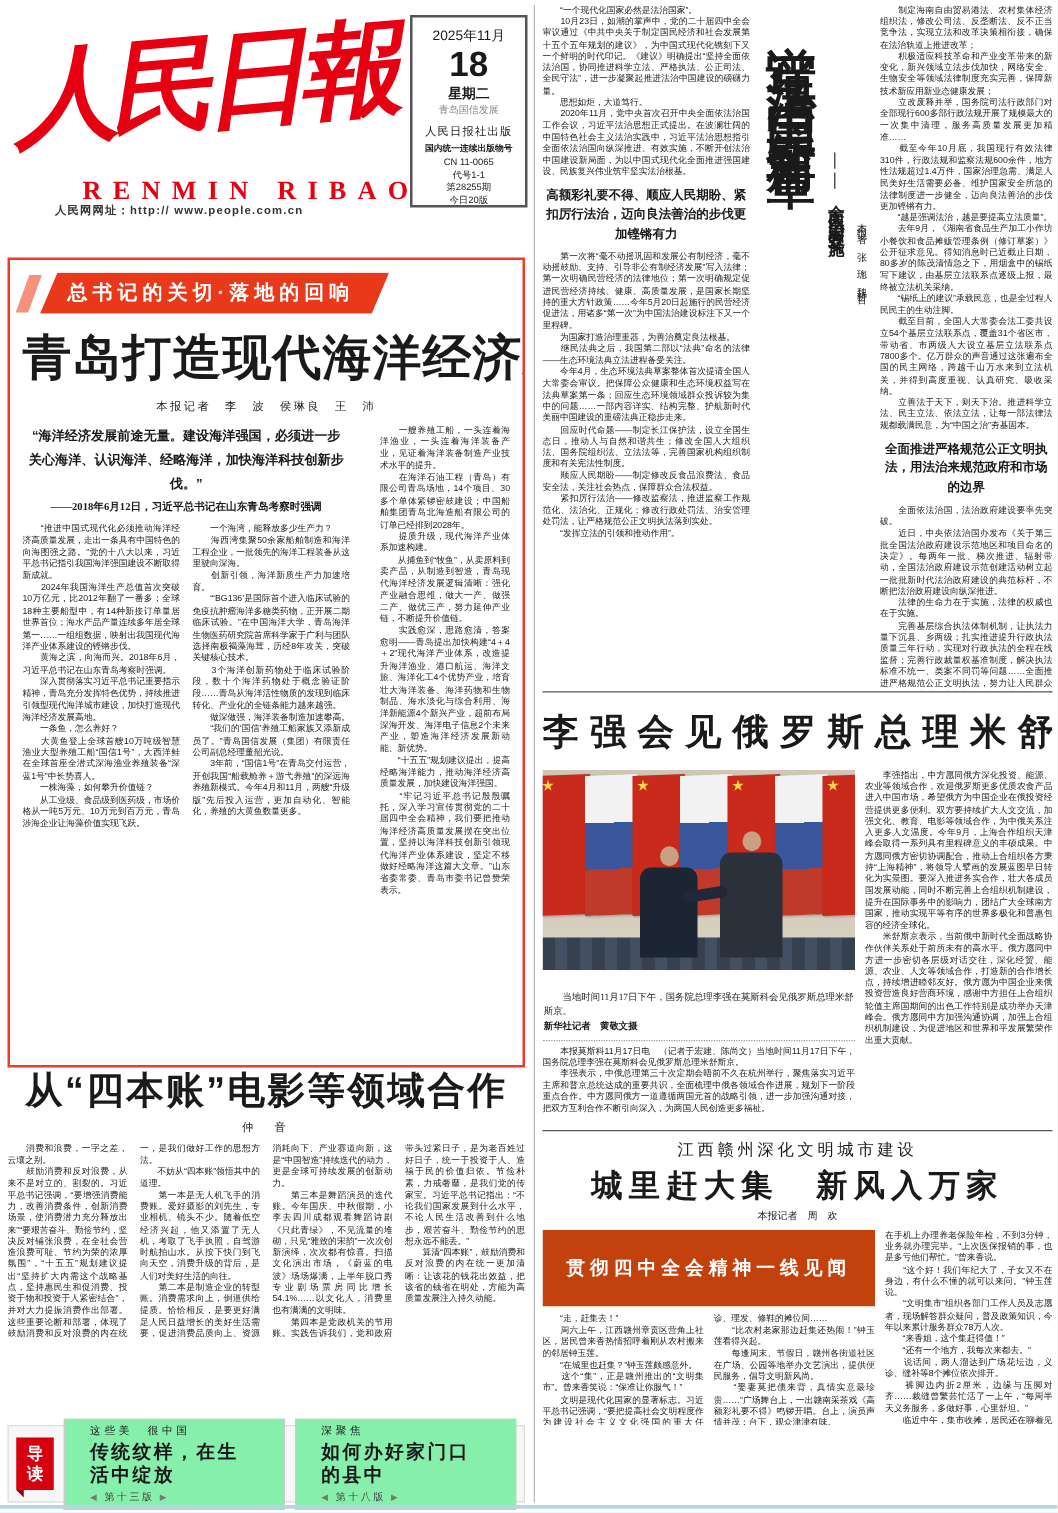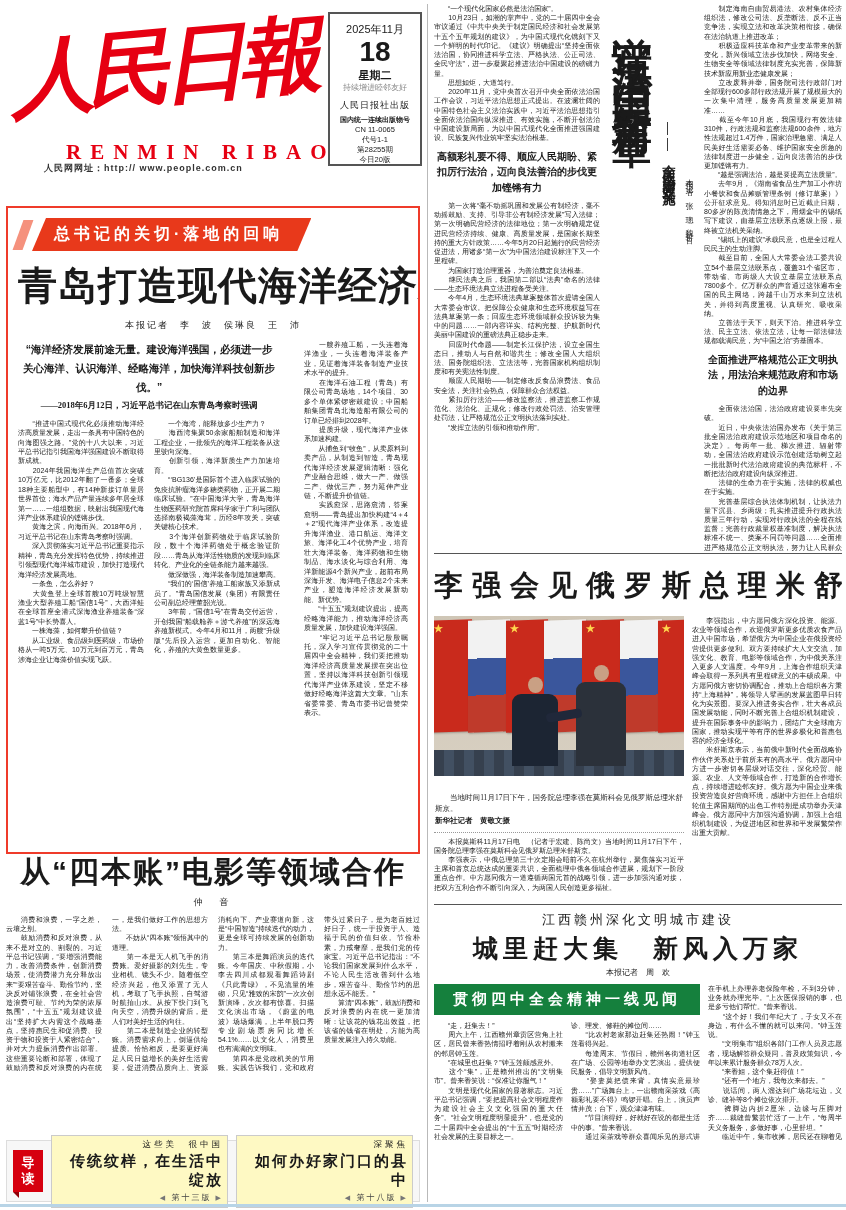--- a/index.html
+++ b/index.html
@@ -70,22 +70,22 @@
 
   
   .chengli{position:absolute;left:434px;top:904px;width:408px;height:236px;border-top:1px solid #555;
            box-sizing:border-box;padding-top:6px;overflow:hidden;}
   .cl-kicker{text-align:center;font-family:"Liberation Serif",serif;font-size:13px;letter-spacing:3px;}
   .cl-head{text-align:center;font-family:"Liberation Serif",serif;font-weight:bold;font-size:25px;
            letter-spacing:5px;margin:3px 0 2px;white-space:nowrap;}
   .cl-byline{text-align:center;font-size:8px;font-family:"Liberation Serif",serif;margin-bottom:6px;}
   .cl-row{display:flex;gap:8px;}
   .cl-left{width:266px;}
-  .banner{background:#15803d;color:#fff;font-weight:bold;font-size:15px;letter-spacing:4px;
-          text-align:center;padding:6px 0;margin-bottom:6px;}
+  .banner{background:#c2410c;color:#fff;font-weight:bold;font-size:15px;letter-spacing:4px;
+          text-align:center;padding:21px 0;margin-bottom:6px;}
   .cl-cols{column-count:2;column-gap:8px;font-size:7px;line-height:1.32;height:172px;overflow:hidden;}
   .cl-right{flex:1;font-size:7px;line-height:1.32;overflow:hidden;height:238px;}
 
   
   .qingdao{position:absolute;left:6px;top:206px;width:414px;height:648px;border:2px solid #ef3b2a;
            box-sizing:border-box;padding:8px 10px;overflow:hidden;}
   .badge-wrap{margin:2px 0 6px;}
   .badge{display:inline-block;position:relative;background:#e8391b;color:#fff;font-weight:bold;
          font-size:16px;letter-spacing:4px;padding:6px 28px 6px 22px;
          clip-path:polygon(14px 0,100% 0,calc(100% - 14px) 100%,0 100%);}
@@ -106,41 +106,41 @@
   .sb-author{text-align:center;font-family:"Liberation Serif",serif;font-size:9px;letter-spacing:4px;margin-bottom:6px;}
   .sb-cols{column-count:4;column-gap:10px;font-size:7px;line-height:1.32;height:200px;overflow:hidden;}
 
   
   .daodu{position:absolute;left:6px;top:1140px;width:414px;height:62px;background:#f7f7f7;
          border:1px solid #ddd;display:flex;align-items:center;gap:8px;padding:5px 6px;box-sizing:border-box;}
   .dd-label{position:relative;width:24px;background:#d6000f;color:#fff;font-weight:bold;font-size:13px;
             text-align:center;padding:5px 3px;line-height:1.2;word-break:break-all;}
   .dd-label:after{content:"";position:absolute;left:0;bottom:-6px;border-top:6px solid #8f0008;
                   border-left:6px solid transparent;}
-  .dd-item{flex:1;background:#fef9c3;border:1px solid #cbcbcb;text-align:right;padding:3px 4px 4px;}
+  .dd-item{flex:1;background:#86efac;border:1px solid #cbcbcb;text-align:left;padding:3px 20px 4px;}
   .dd-kicker{font-family:"Liberation Serif",serif;font-size:8.5px;letter-spacing:3px;}
   .dd-title{font-weight:bold;font-size:15px;letter-spacing:2px;margin:1px 0 2px;}
   .dd-page{font-size:8px;color:#444;letter-spacing:2px;}
   .dd-arrow{color:#777;font-size:7px;}
 </style>
 </head>
 <body>
 
 <div class="page">
   <div class="vdiv"></div>
 
   <header class="masthead">
     <div class="calli">人民日報</div>
     <div class="latin">RENMIN RIBAO</div>
     <div class="url">人民网网址：http:// www.people.com.cn</div>
     <div class="datebox">
       <div class="db-ym">2025年11月</div>
       <div class="db-day">18</div>
       <div class="db-week">星期二</div>
-      <div class="db-lunar serif">持续增进睦邻友好</div>
+      <div class="db-lunar serif">青岛国信发展</div>
       <div class="db-pub serif">人民日报社出版</div>
       <div class="db-issn-label">国内统一连续出版物号</div>
       <div class="db-small">CN 11-0065</div>
       <div class="db-small">代号1-1</div>
       <div class="db-small">第28255期</div>
       <div class="db-small">今日20版</div>
     </div>
   </header>
 
   <section class="law">

